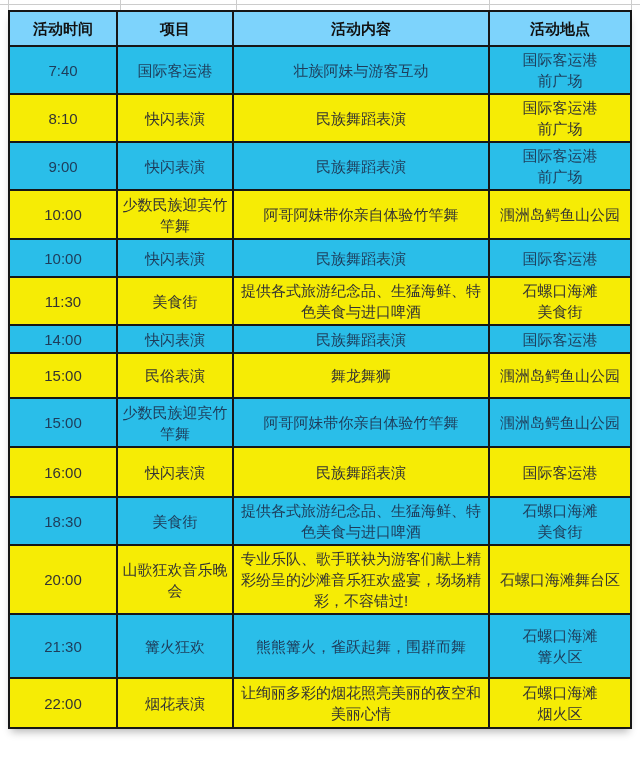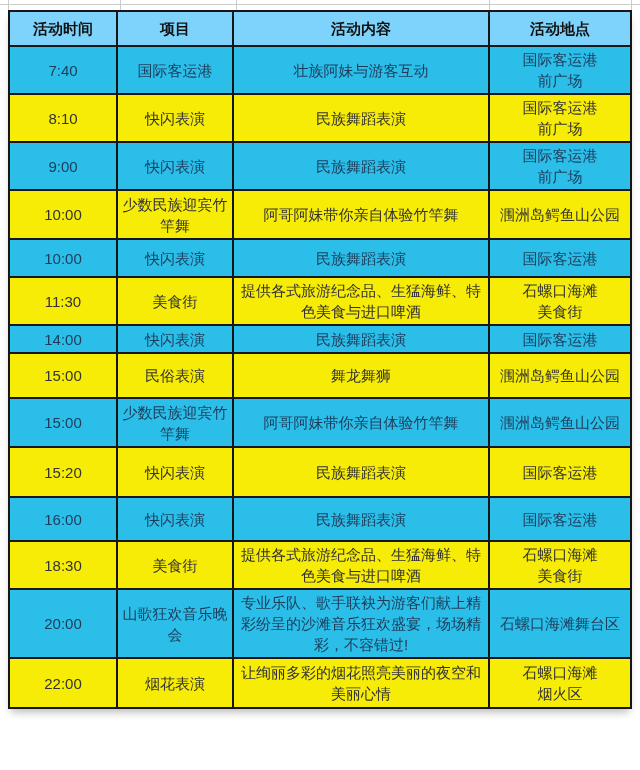--- a/index.html
+++ b/index.html
@@ -158,45 +158,46 @@
           <td>舞龙舞狮</td>
           <td>涠洲岛鳄鱼山公园</td>
         </tr>
         <tr>
           <td>15:00</td>
           <td>少数民族迎宾竹竿舞</td>
           <td>阿哥阿妹带你亲自体验竹竿舞</td>
           <td>涠洲岛鳄鱼山公园</td>
         </tr>
         <tr>
-          <td>15:20</td>
-          <td>快闪表演</td>
-          <td>民族舞蹈表演</td>
-          <td>国际客运港</td>
-        </tr>
-        <tr>
           <td>16:00</td>
           <td>快闪表演</td>
           <td>民族舞蹈表演</td>
           <td>国际客运港</td>
         </tr>
         <tr>
           <td>18:30</td>
           <td>美食街</td>
           <td>提供各式旅游纪念品、生猛海鲜、特色美食与进口啤酒</td>
           <td>石螺口海滩
 美食街</td>
         </tr>
         <tr>
           <td>20:00</td>
           <td>山歌狂欢音乐晚会</td>
           <td>专业乐队、歌手联袂为游客们献上精彩纷呈的沙滩音乐狂欢盛宴，场场精彩，不容错过!</td>
           <td>石螺口海滩舞台区</td>
         </tr>
         <tr>
+          <td>21:30</td>
+          <td>篝火狂欢</td>
+          <td>熊熊篝火，雀跃起舞，围群而舞</td>
+          <td>石螺口海滩
+篝火区</td>
+        </tr>
+        <tr>
           <td>22:00</td>
           <td>烟花表演</td>
           <td>让绚丽多彩的烟花照亮美丽的夜空和美丽心情</td>
           <td>石螺口海滩
 烟火区</td>
         </tr>
       </tbody>
   </table>
 </div>
 

